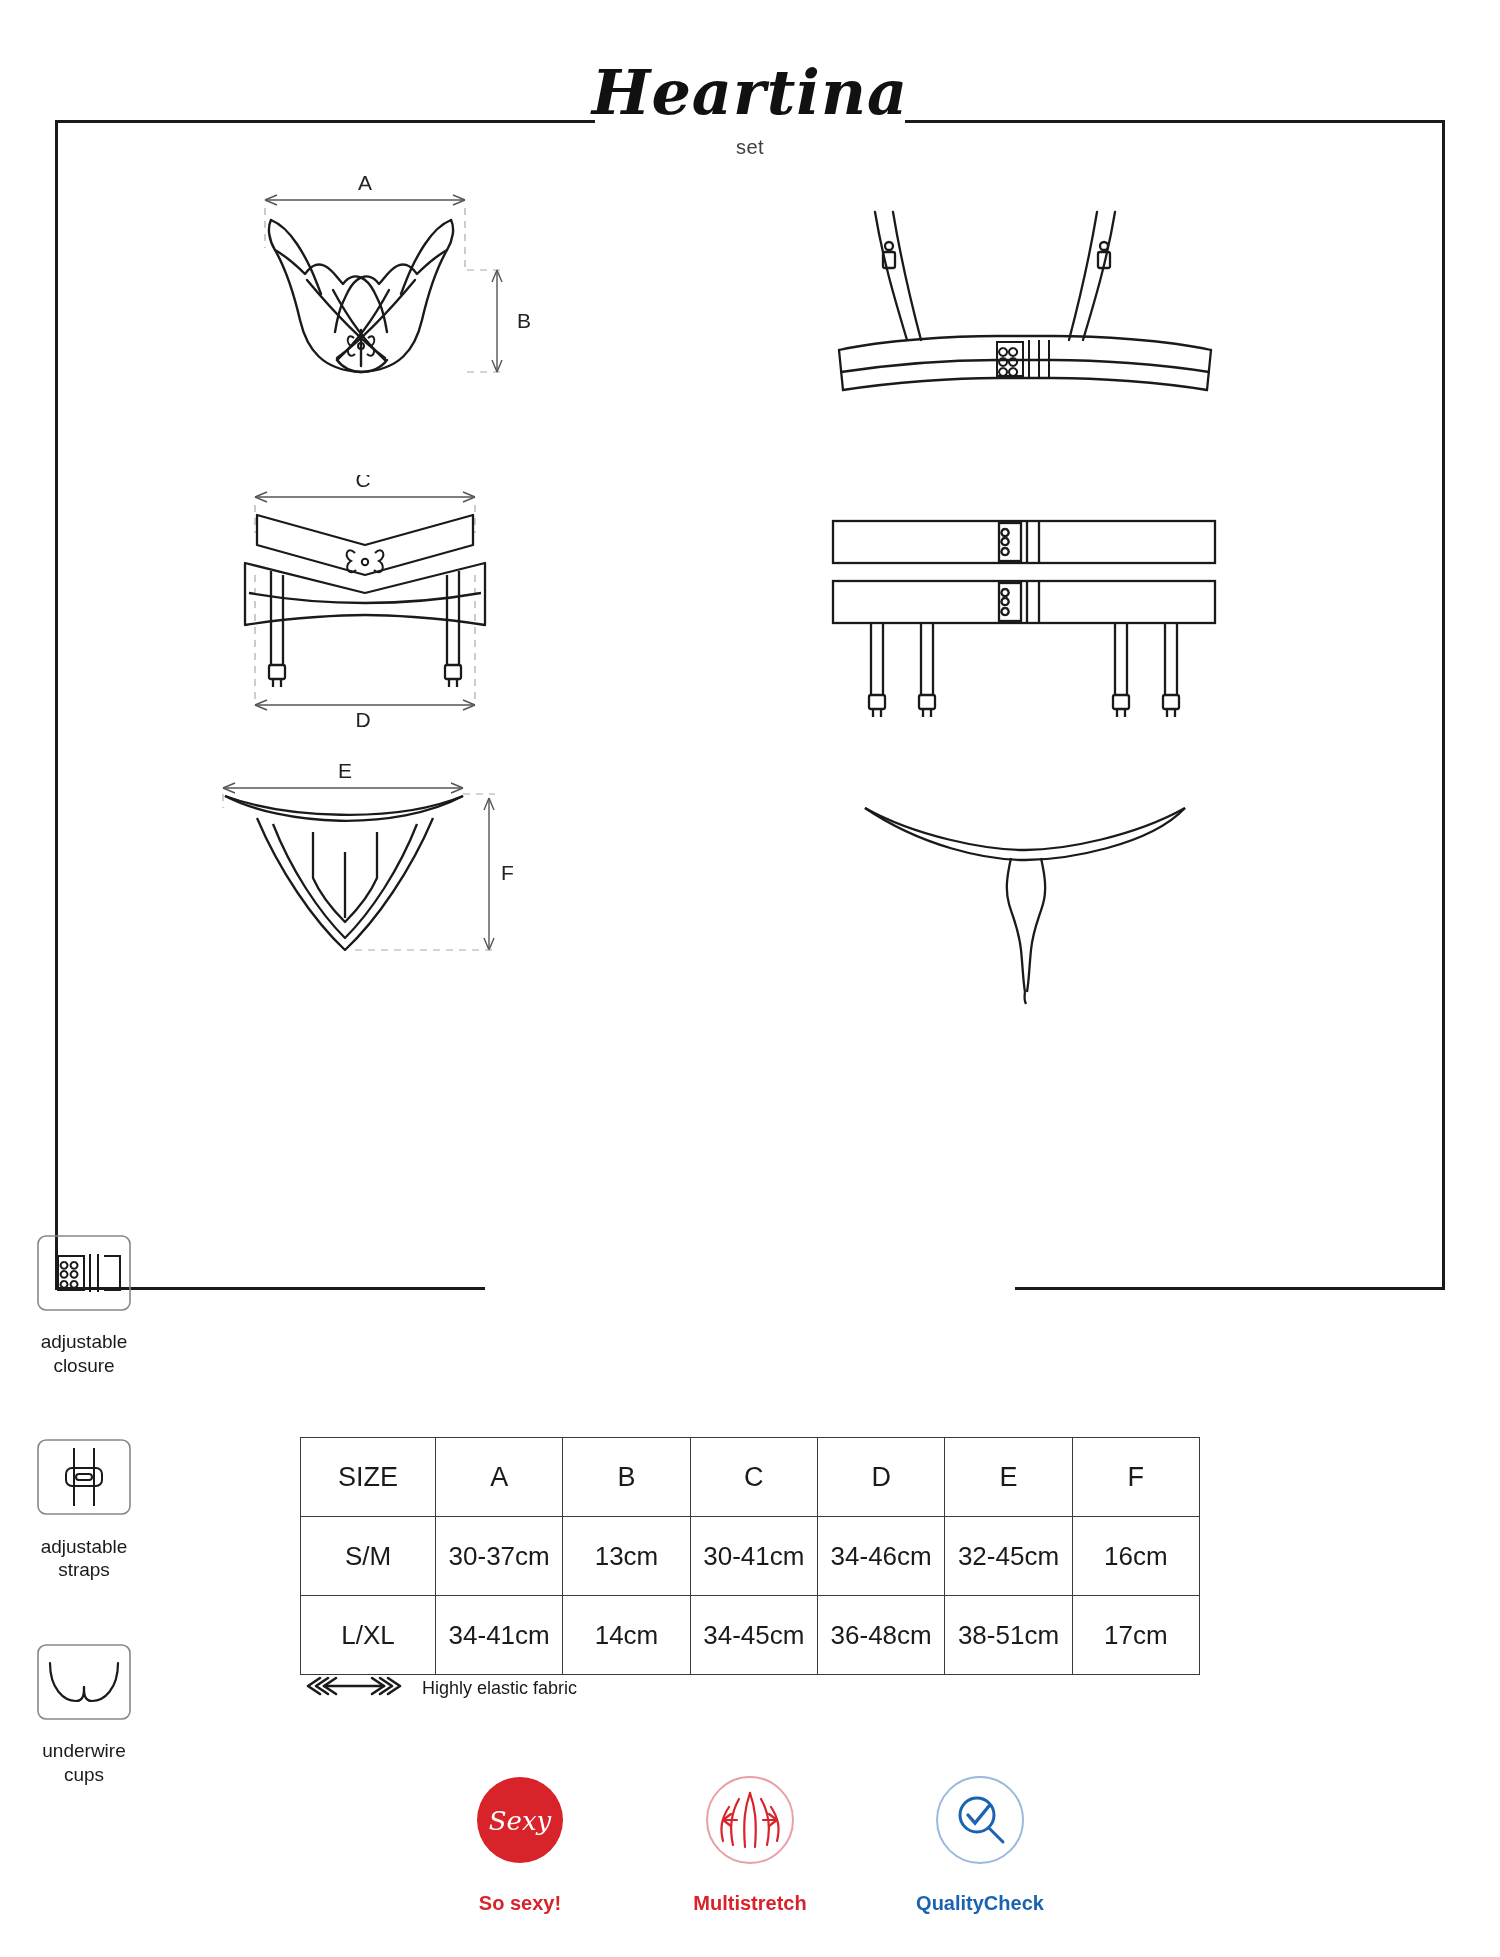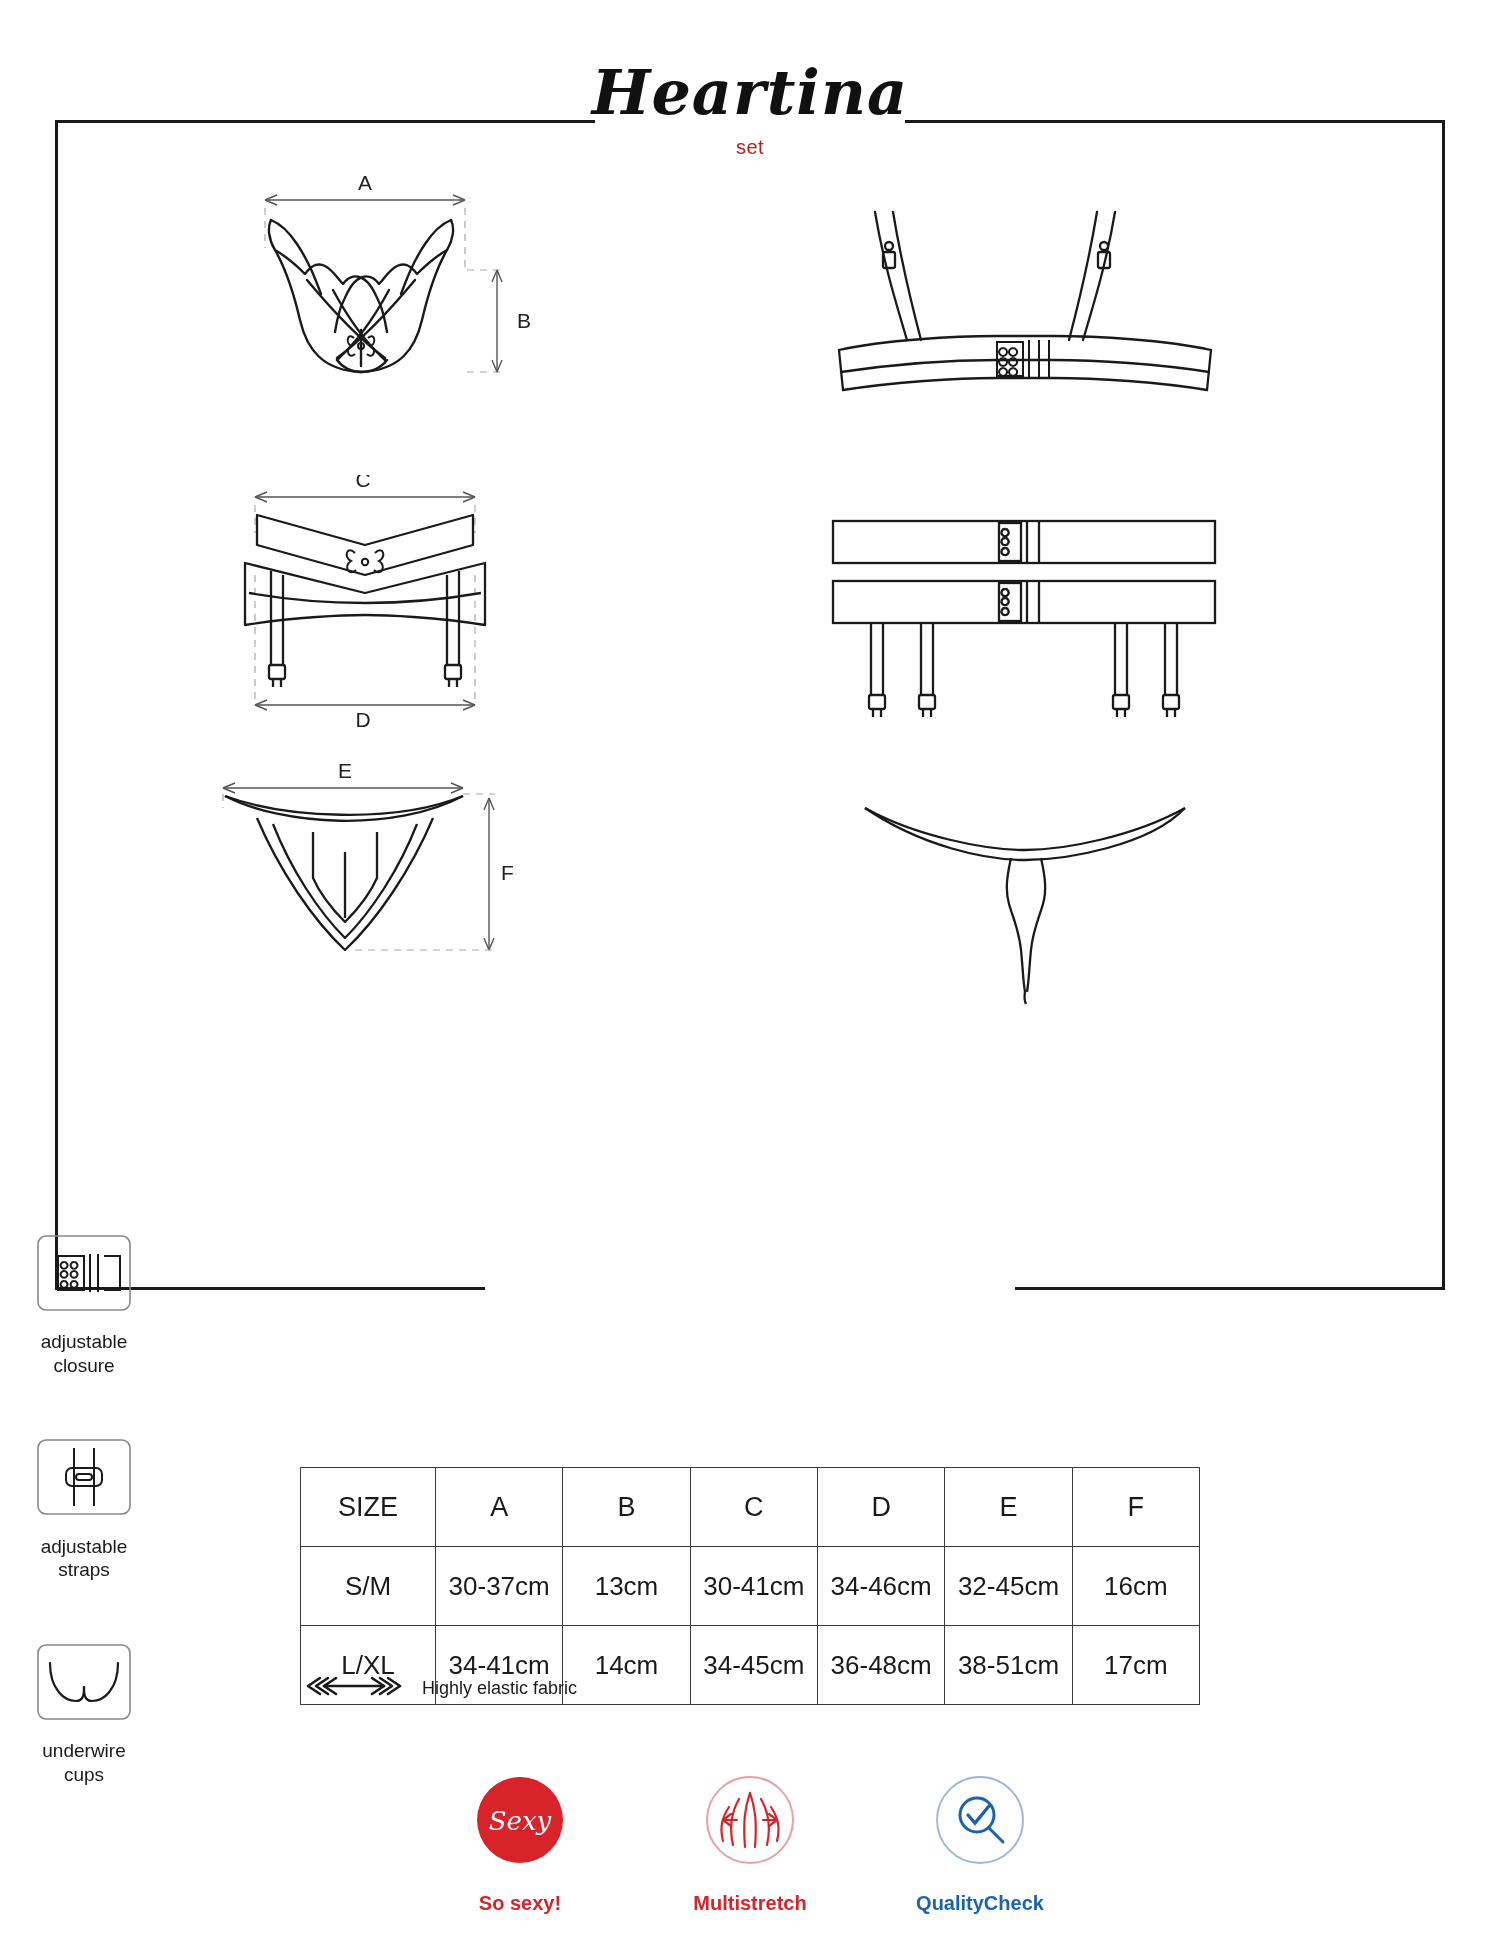--- a/index.html
+++ b/index.html
@@ -68,21 +68,21 @@
     font-size: 62px;
     font-style: italic;
     font-weight: 700;
     letter-spacing: 1px;
     line-height: 1;
     color: #111;
   }
   .brand-sub {
     margin-top: 12px;
     font-size: 20px;
-    color: #b91c1c;
+    color: #404040;
     letter-spacing: 0.5px;
   }
 
   
   .drawings {
     position: absolute;
     left: 55px;
     top: 150px;
     width: 1390px;
     height: 1050px;
@@ -118,21 +118,20 @@
     line-height: 1.25;
     color: #1a1a1a;
   }
 
   
   .table-wrap {
     position: absolute;
     left: 300px;
     top: 1437px;
     width: 900px;
-    margin-top: 30px;
   }
   table.size-table {
     border-collapse: collapse;
     width: 900px;
     table-layout: fixed;
   }
   table.size-table td {
     border: 1px solid #3a3a3a;
     height: 78px;
     text-align: center;

